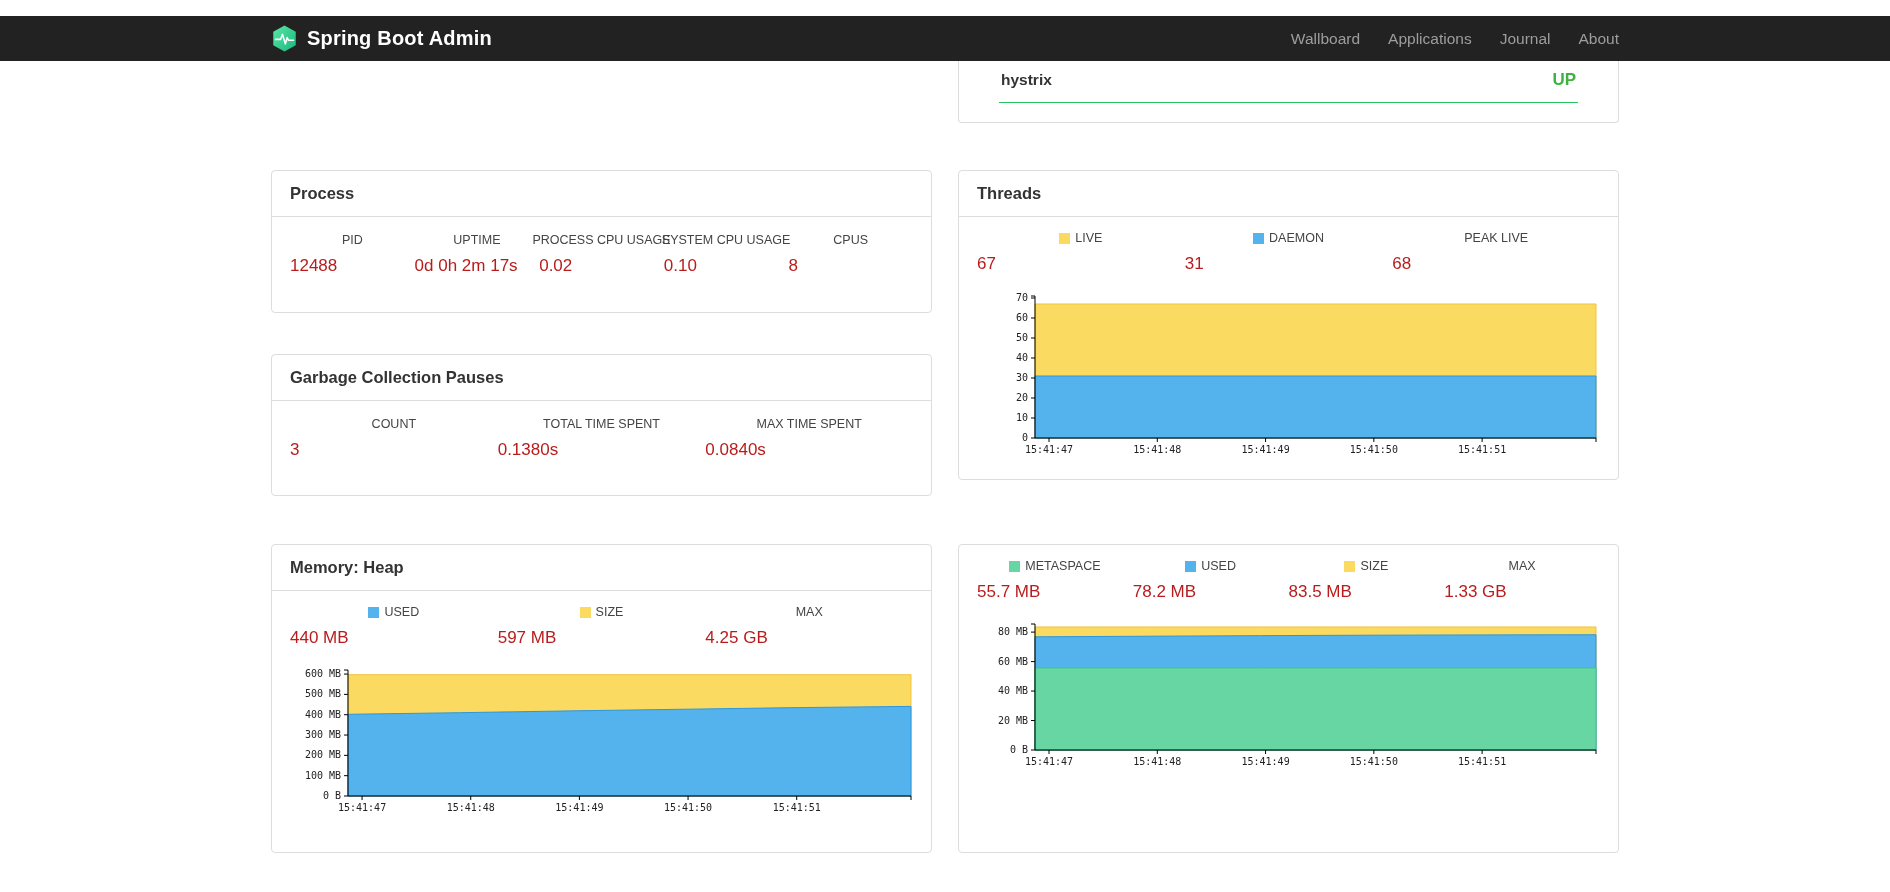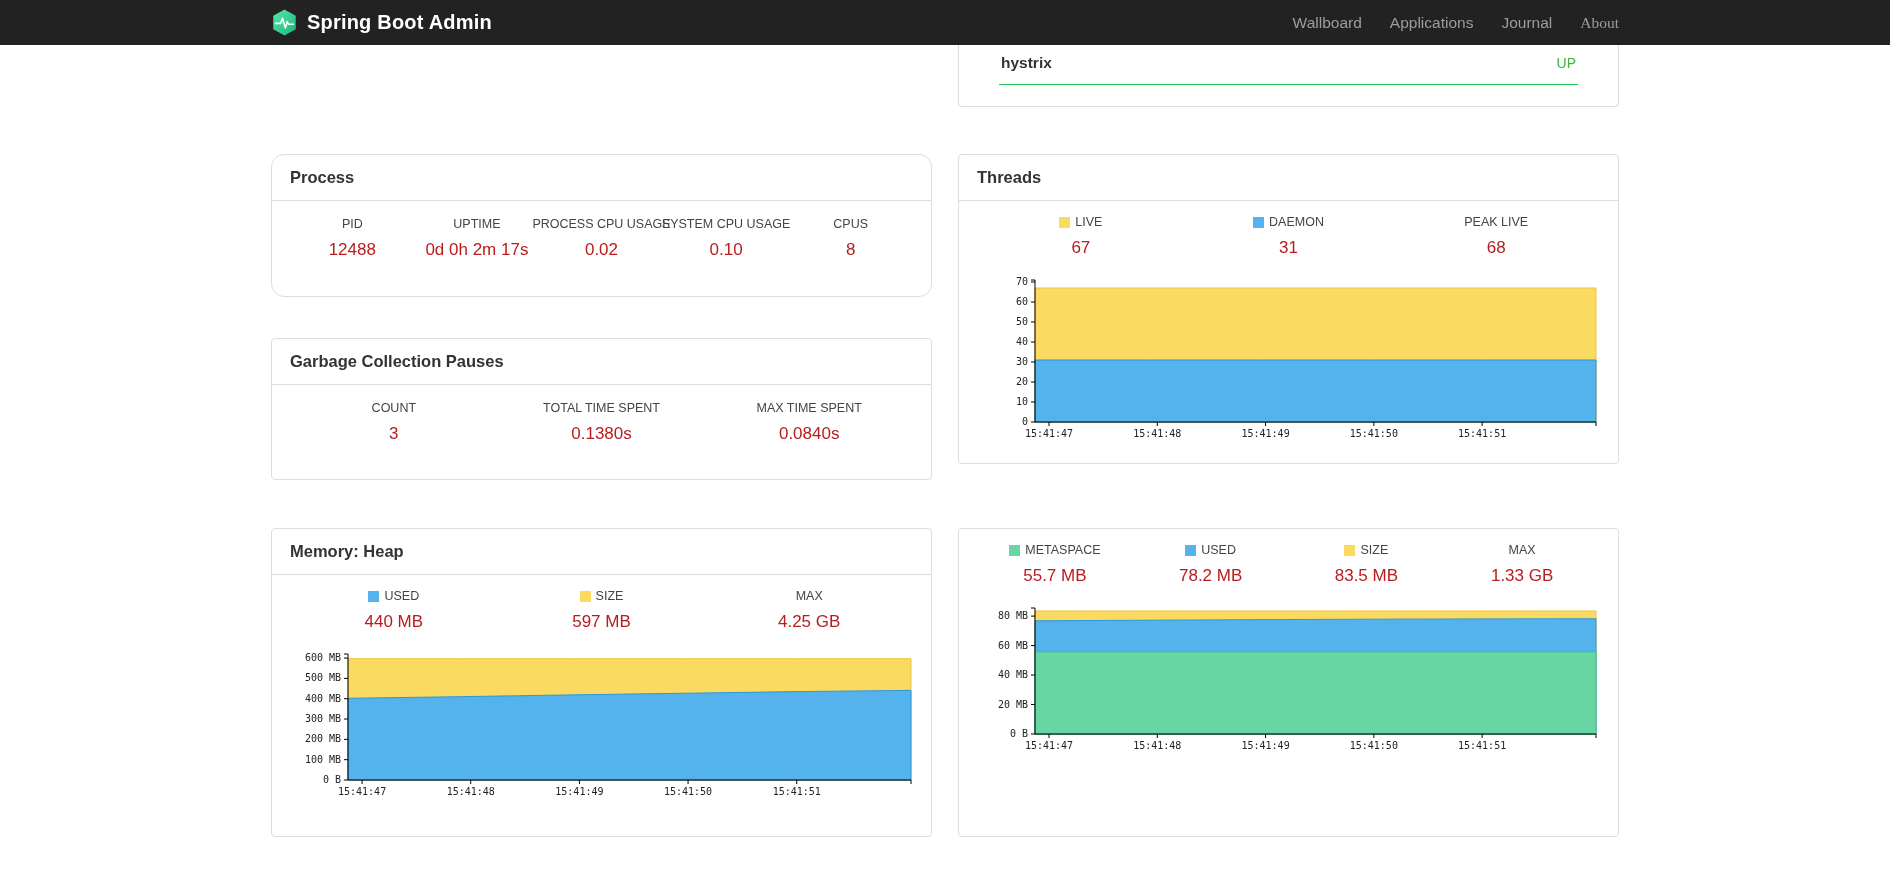--- a/index.html
+++ b/index.html
@@ -14,21 +14,21 @@
   }
 
   
   .navbar {
     height: 45px;
     background: #222;
     width: 100%;
   }
   .navbar-inner {
     width: 1348px;
-    margin: 0 auto;
+    margin: 16px auto;
     height: 45px;
     display: flex;
     align-items: center;
     justify-content: space-between;
   }
   .brand {
     display: flex;
     align-items: center;
     gap: 9px;
     text-decoration: none;
@@ -42,21 +42,21 @@
   }
   .nav-items { display: flex; align-items: center; }
   .nav-item {
     color: #9d9d9d;
     font-size: 15.5px;
     padding: 0 14px;
     line-height: 45px;
     cursor: pointer;
     text-decoration: none;
   }
-  .nav-item:last-child { padding-right: 0; font-family: Liberation Serif, serif; }
+  .nav-item:last-child { padding-right: 0; }
 
   
   .container {
     width: 1348px;
     margin: 0 auto;
   }
   .row { display: flex; gap: 26px; }
   .col { flex: 1; min-width: 0; }
 
   
@@ -86,24 +86,24 @@
   .status-row {
     margin: 0 40px;
     padding: 9px 2px 12px;
     border-bottom: 1px solid #22c55e;
     display: flex;
     justify-content: space-between;
     align-items: center;
     cursor: pointer;
   }
   .status-app { font-size: 15.5px; font-weight: 600; color: #333; }
-  .status-up  { font-size: 14px; font-weight: normal; }
+  .status-up  { font-size: 17px; font-weight: bold; }
 
   
-  .metrics { display: flex; text-align: center; }
+  .metrics { display: flex; }
   .metric { flex: 1; min-width: 0; }
   .metric-label {
     font-size: 12.5px;
     color: #444;
     display: flex;
     align-items: center;
     justify-content: center;
     gap: 5px;
     white-space: nowrap;
   }
@@ -112,21 +112,21 @@
 
   .chart-card .panel-body { padding: 14px 18px 10px; }
   .chart-card .metrics { margin-bottom: 16px; }
   svg.chart { display: block; }
   svg.chart text.tick {
     font-family: "DejaVu Sans Mono", monospace;
     font-size: 10px;
     fill: #222;
   }
 
-  .mb24 { margin-bottom: 24px; border-radius: 13px; }
+  .mb24 { margin-bottom: 24px; }
   .mt47 { margin-top: 47px; }
   .mt48 { margin-top: 48px; }
 </style>
 </head>
 <body>
 
 <div class="navbar">
   <div class="navbar-inner">
     <a class="brand">
       <span style="display:inline-flex;">

